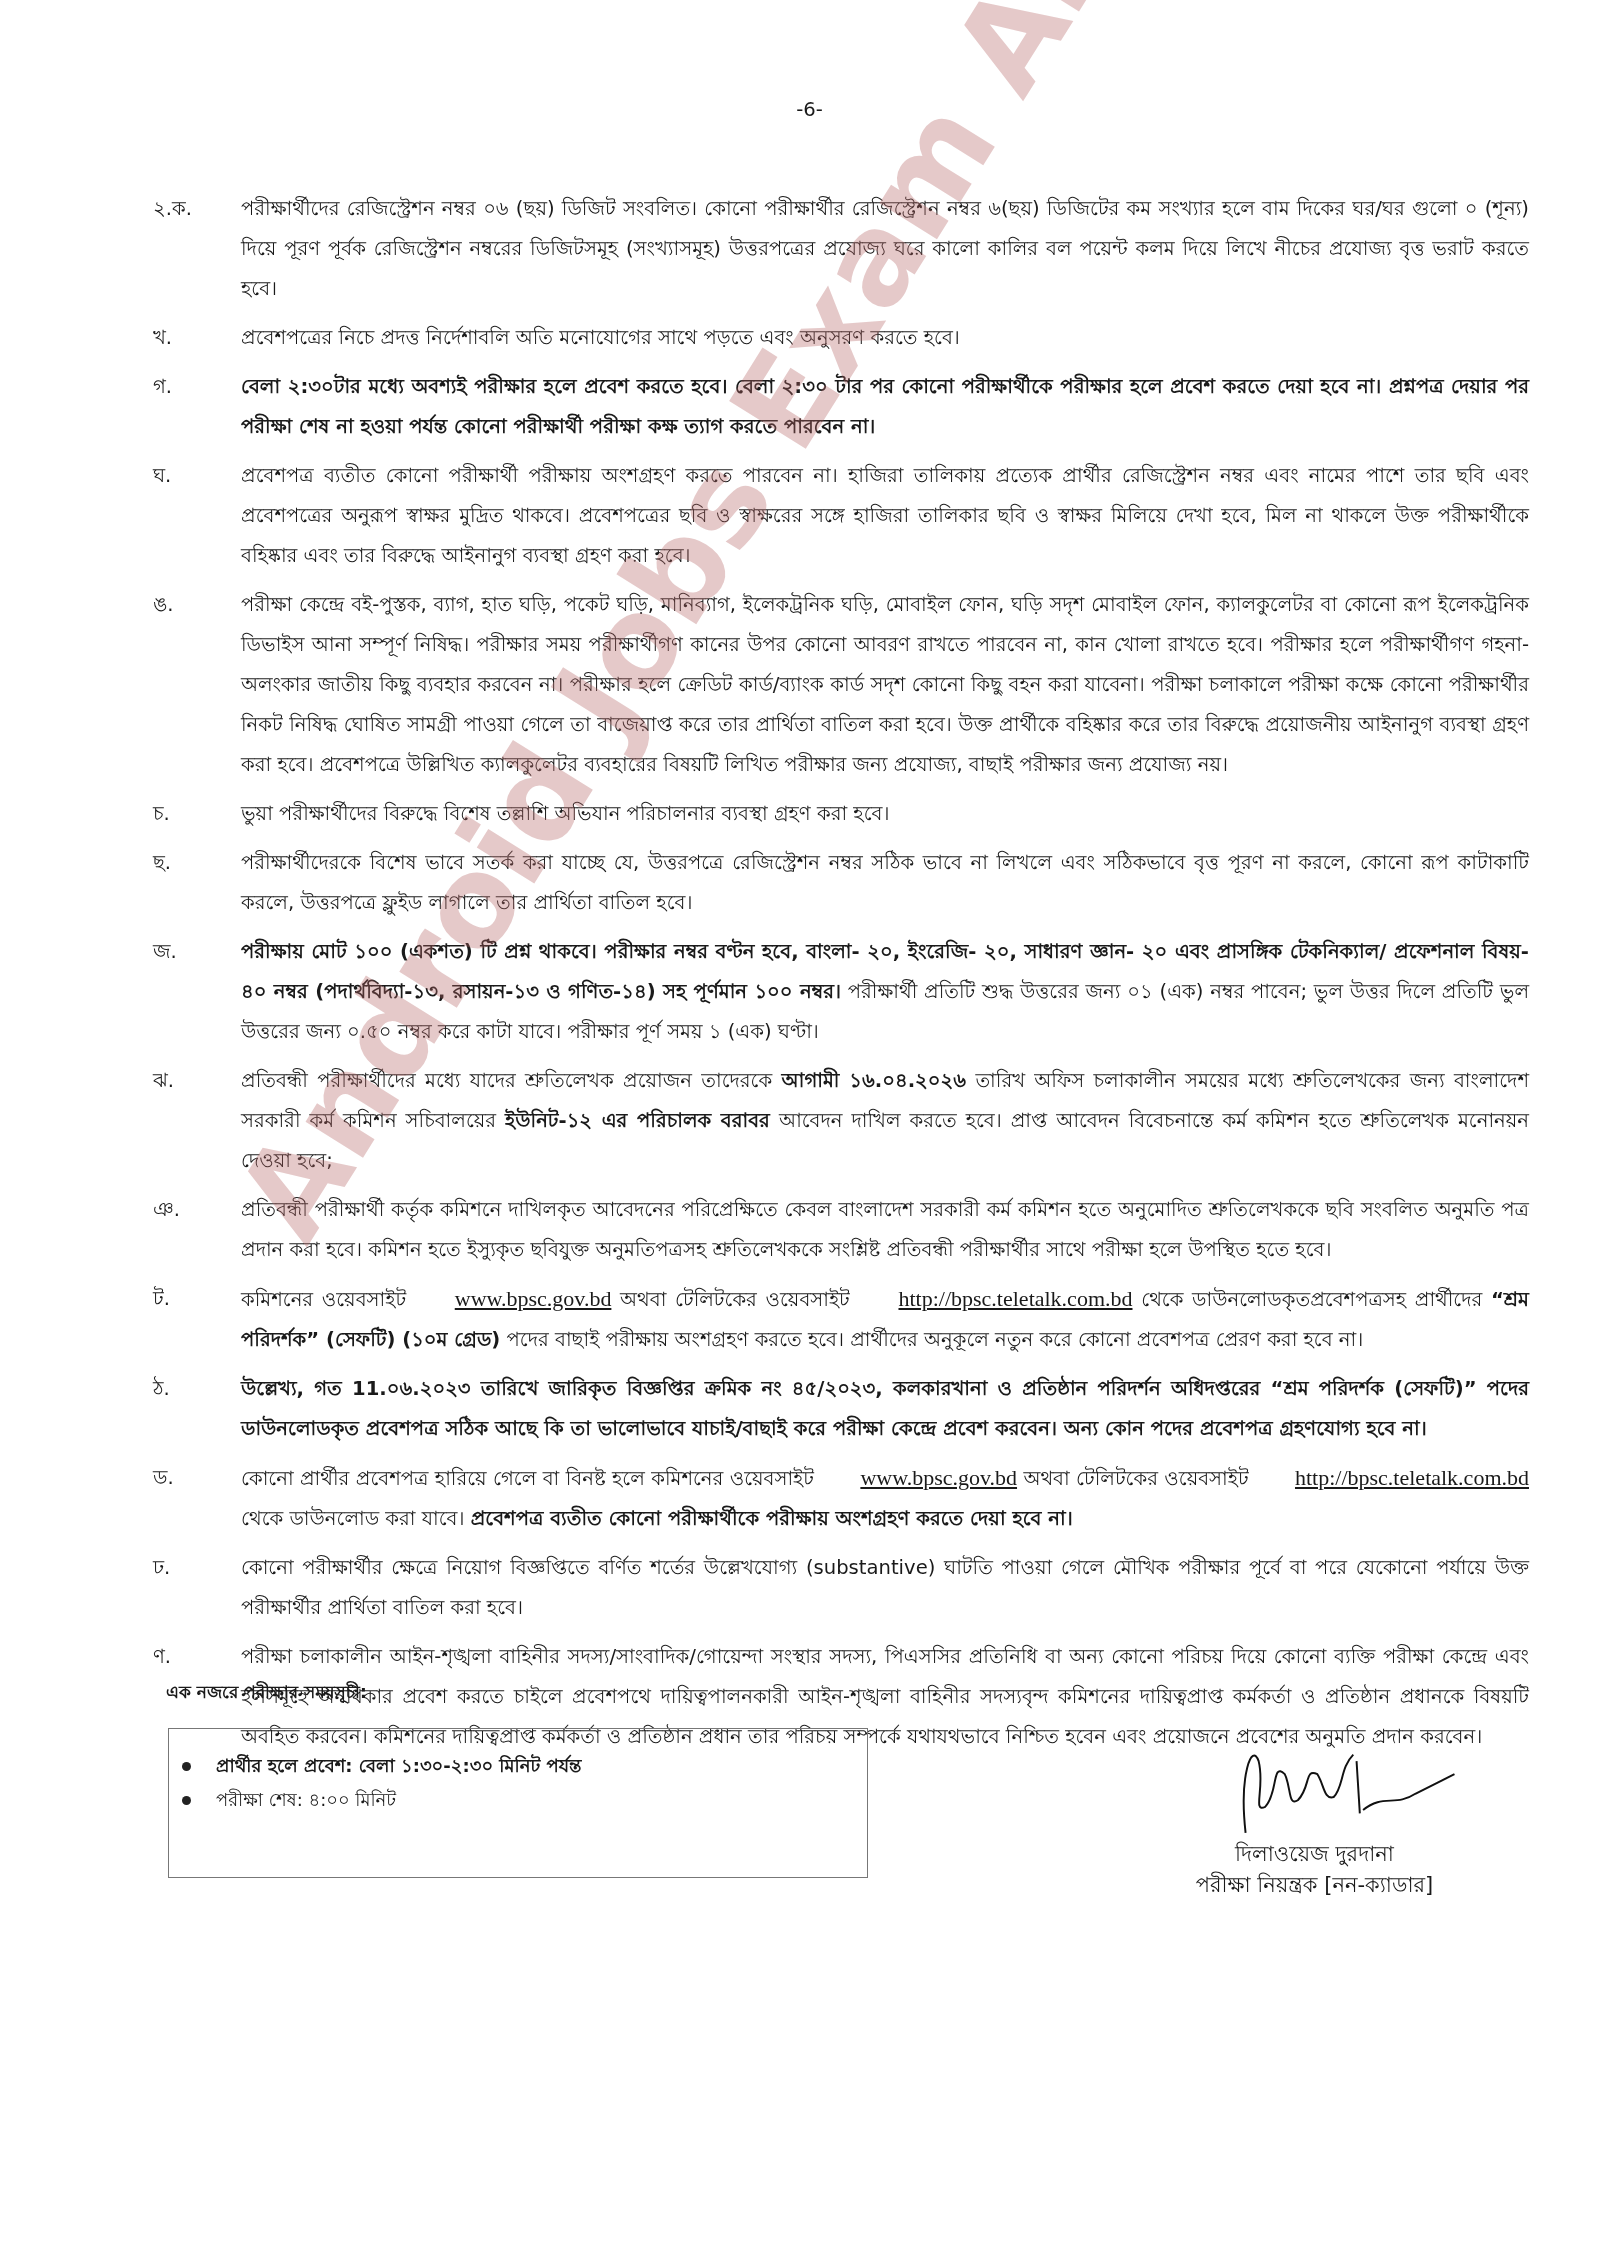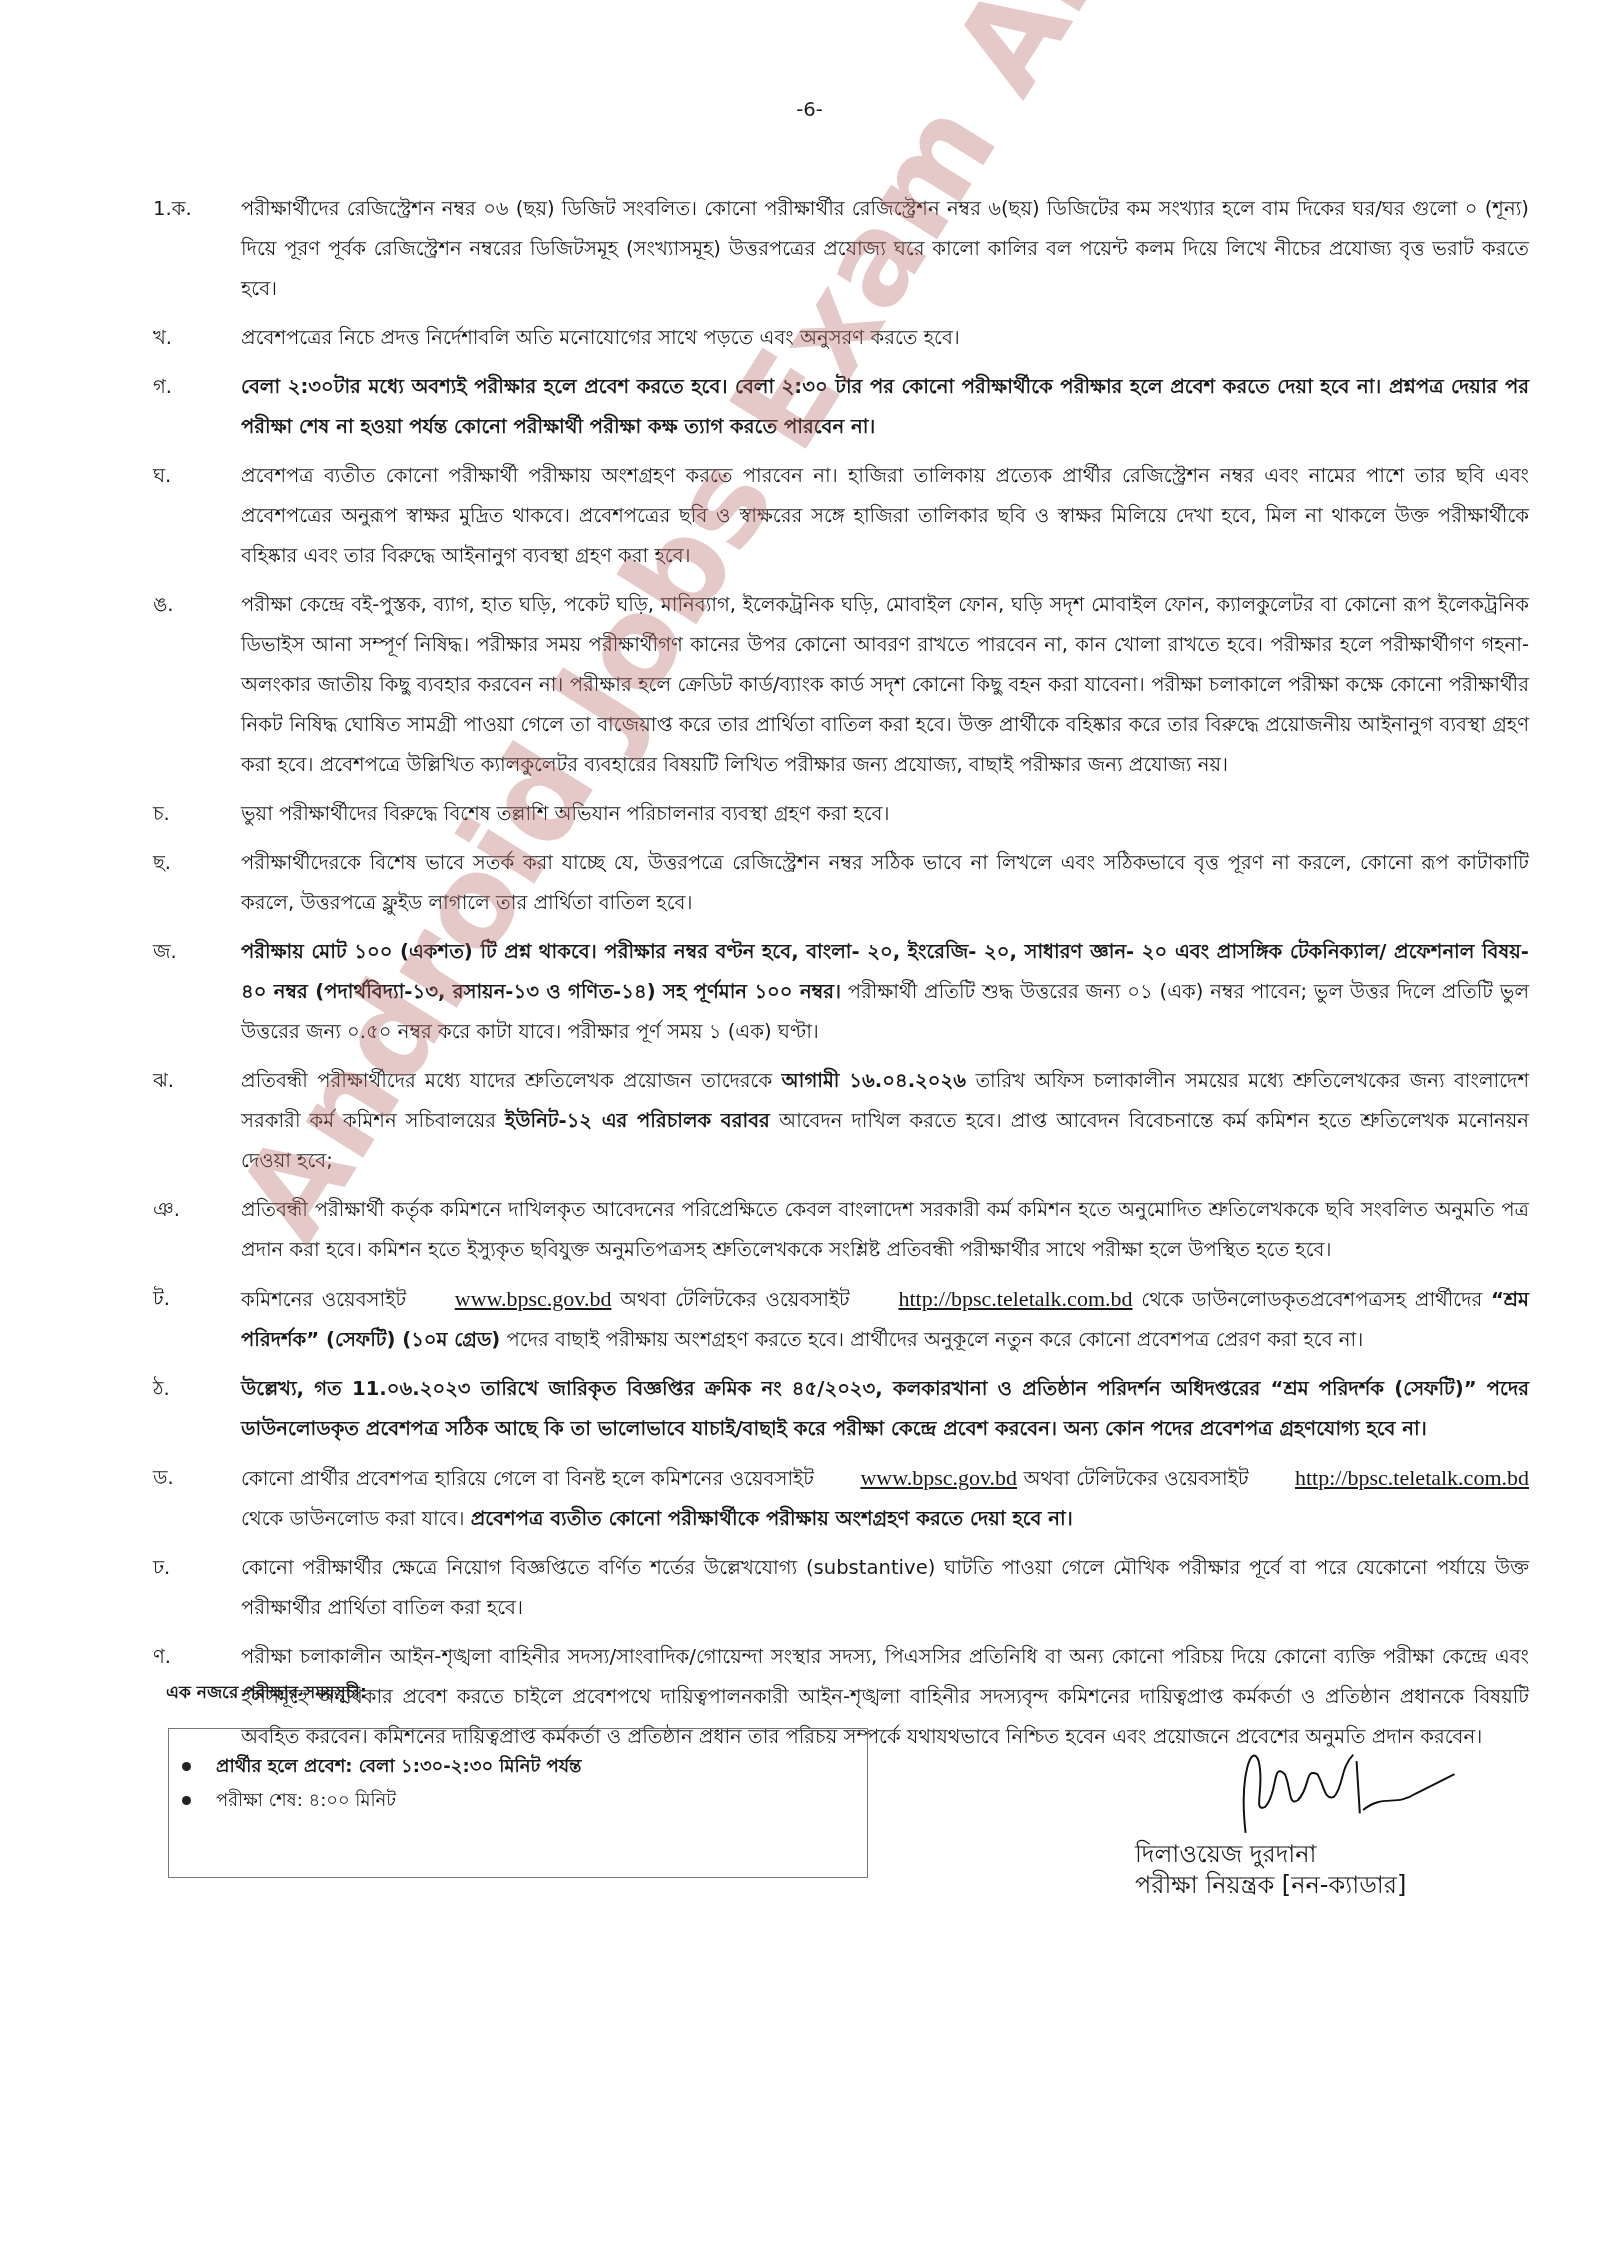--- a/index.html
+++ b/index.html
@@ -9,31 +9,31 @@
   .item { display:flex; margin-bottom:9px; font-size:19.6px; line-height:40px; }
   .item .mark { width:88px; flex:0 0 88px; }
   .item .txt { flex:1; text-align:justify; }
   .bold { font-weight:bold; }
   .link { text-decoration:underline; font-family:"Liberation Serif", serif; font-size:22px;margin-left:40px; }
   .sched-title { position:absolute; top:1679px; left:166px; font-size:17px; font-weight:bold; }
   .sched-box { position:absolute; top:1728px; left:168px; width:700px; height:150px; border:1.3px solid #777; padding:20px 13px; box-sizing:border-box; }
   .sched-box .row { font-size:18px; line-height:34px; display:flex; align-items:center; }
   .sched-box .bullet { width:9px; height:9px; border-radius:50%; background:#222; margin-right:25px; }
   .sig { position:absolute; top:1735px; left:1226px; width:235px; height:111px; }
-  .signer { position:absolute; top:1839px; left:1135px; width:359px; text-align:left; font-size:24px; line-height:31px; }
+  .signer { position:absolute; top:1839px; left:1135px; width:359px; text-align:center; font-size:21px; line-height:31px; }
   .watermark { position:absolute; left:209px; top:1187px; transform:rotate(-58deg); transform-origin:left top; font-size:124px; font-weight:bold; color:rgba(180,100,100,0.35); white-space:nowrap; pointer-events:none; }
 </style>
 </head>
 <body>
 
 <div class="page-no">-6-</div>
 
 <div class="items" id="items">
     <div class="item">
-      <div class="mark">1.ক.</div>
+      <div class="mark">২.ক.</div>
       <div class="txt">পরীক্ষার্থীদের রেজিস্ট্রেশন নম্বর ০৬ (ছয়) ডিজিট সংবলিত। কোনো পরীক্ষার্থীর রেজিস্ট্রেশন নম্বর ৬(ছয়) ডিজিটের কম সংখ্যার হলে বাম দিকের ঘর/ঘর গুলো ০ (শূন্য) দিয়ে পূরণ পূর্বক রেজিস্ট্রেশন নম্বরের ডিজিটসমূহ (সংখ্যাসমূহ) উত্তরপত্রের প্রযোজ্য ঘরে কালো কালির বল পয়েন্ট কলম দিয়ে লিখে নীচের প্রযোজ্য বৃত্ত ভরাট করতে হবে।</div>
     </div>
     <div class="item">
       <div class="mark">খ.</div>
       <div class="txt">প্রবেশপত্রের নিচে প্রদত্ত নির্দেশাবলি অতি মনোযোগের সাথে পড়তে এবং অনুসরণ করতে হবে।</div>
     </div>
     <div class="item">
       <div class="mark">গ.</div>
       <div class="txt bold">বেলা ২:৩০টার মধ্যে অবশ্যই পরীক্ষার হলে প্রবেশ করতে হবে। বেলা ২:৩০ টার পর কোনো পরীক্ষার্থীকে পরীক্ষার হলে প্রবেশ করতে দেয়া হবে না। প্রশ্নপত্র দেয়ার পর পরীক্ষা শেষ না হওয়া পর্যন্ত কোনো পরীক্ষার্থী পরীক্ষা কক্ষ ত্যাগ করতে পারবেন না।</div>
     </div>

